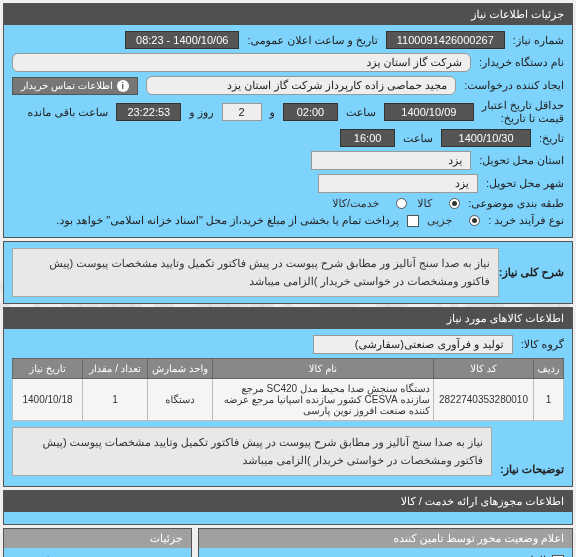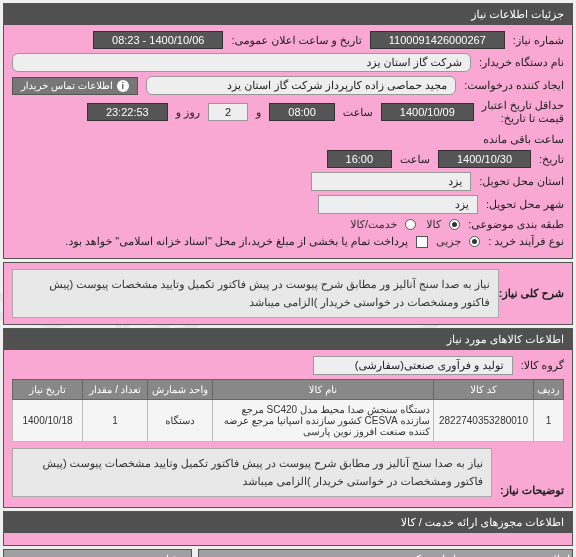--- a/index.html
+++ b/index.html
@@ -23,21 +23,21 @@
     color: rgba(180,180,180,0.18);
     pointer-events: none;
     z-index: 0;
     white-space: nowrap;
     text-align: center;
     line-height: 1.2;
   }
   .panel {
     border: 1px solid #555;
     margin: 3px;
-    background: #f9a8d4;
+    background: #7dd3fc;
     position: relative;
     z-index: 1;
   }
   .panel-header {
     background: #505050;
     color: #fff;
     padding: 4px 8px;
     font-size: 11px;
     text-align: right;
   }
@@ -60,21 +60,21 @@
     padding: 2px 8px;
     font-size: 11px;
     min-width: 90px;
     text-align: center;
     color: #222;
   }
   .dark-box {
     background: #555;
     color: #fff;
     border: 1px solid #333;
-    padding: 2px 18px;
+    padding: 2px 10px;
     font-size: 11px;
     min-width: 90px;
     text-align: center;
   }
   .wide { flex: 1; text-align: right; padding-right: 8px; border-radius: 6px;}
   .contact-btn {
     background: #777;
     color: #fff;
     border: 1px solid #555;
     padding: 2px 8px;
@@ -96,21 +96,21 @@
     font-weight: bold;
   }
   .radio-group {
     display: inline-flex;
     gap: 10px;
     align-items: center;
   }
   .radio-item {
     display: inline-flex;
     align-items: center;
-    gap: 8px;
+    gap: 17px;
     font-size: 11px;
   }
   .radio-dot {
     width: 11px; height: 11px;
     border: 1px solid #555;
     border-radius: 50%;
     display: inline-block;
     position: relative;
     background:#fff;
   }
@@ -166,22 +166,23 @@
   }
   .col-row { width: 30px; }
   .col-code { width: 100px; }
   .col-name { text-align: right; }
   .details-link { color: #2a60b0; cursor: pointer; text-decoration: underline; font-size:10px;}
   .two-col { display:flex; gap:6px; }
   .two-col > * { flex:1; }
   .panel-small-header{
     background:#a0a0a0;
     color:#fff;
-    padding:3px 2px;
+    padding:3px 8px;
     font-size:11px;
+    font-family:Liberation Serif, serif;
   }
 </style>
 </head>
 <body>
 
 <div class="watermark">
   <span>سامانه تدارکات الکترونیکی دولت</span>
 </div>
 
 <div class="panel">
@@ -209,21 +210,21 @@
       </button>
     </div>
 
     <div class="row">
       <span class="label">
         <span>حداقل تاریخ اعتبار</span><br>
         <span>قیمت تا تاریخ:</span>
       </span>
       <span class="dark-box">1400/10/09</span>
       <span class="label">ساعت</span>
-      <span class="dark-box" style="min-width:55px">08:00</span>
+      <span class="dark-box" style="min-width:55px">02:00</span>
       <span class="label">و</span>
       <span class="value-box" style="min-width:40px">2</span>
       <span class="label">روز و</span>
       <span class="dark-box" style="min-width:65px">23:22:53</span>
       <span class="label">ساعت باقی مانده</span>
     </div>
 
     <div class="row">
       <span class="label">تاریخ:</span>
       <span class="dark-box">1400/10/30</span>

